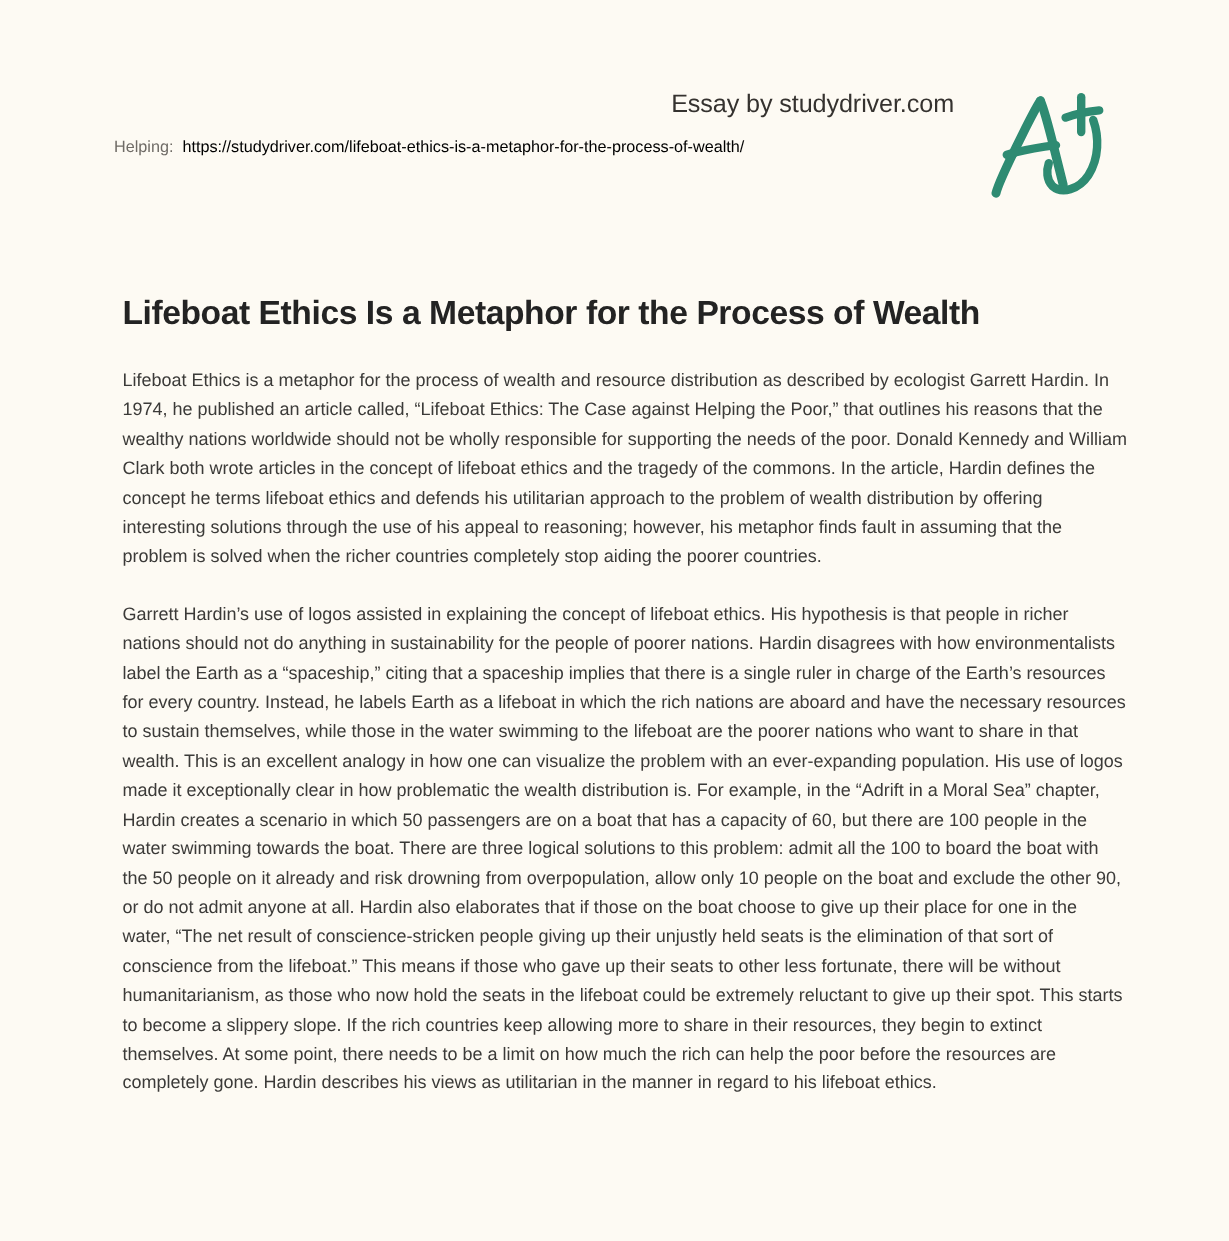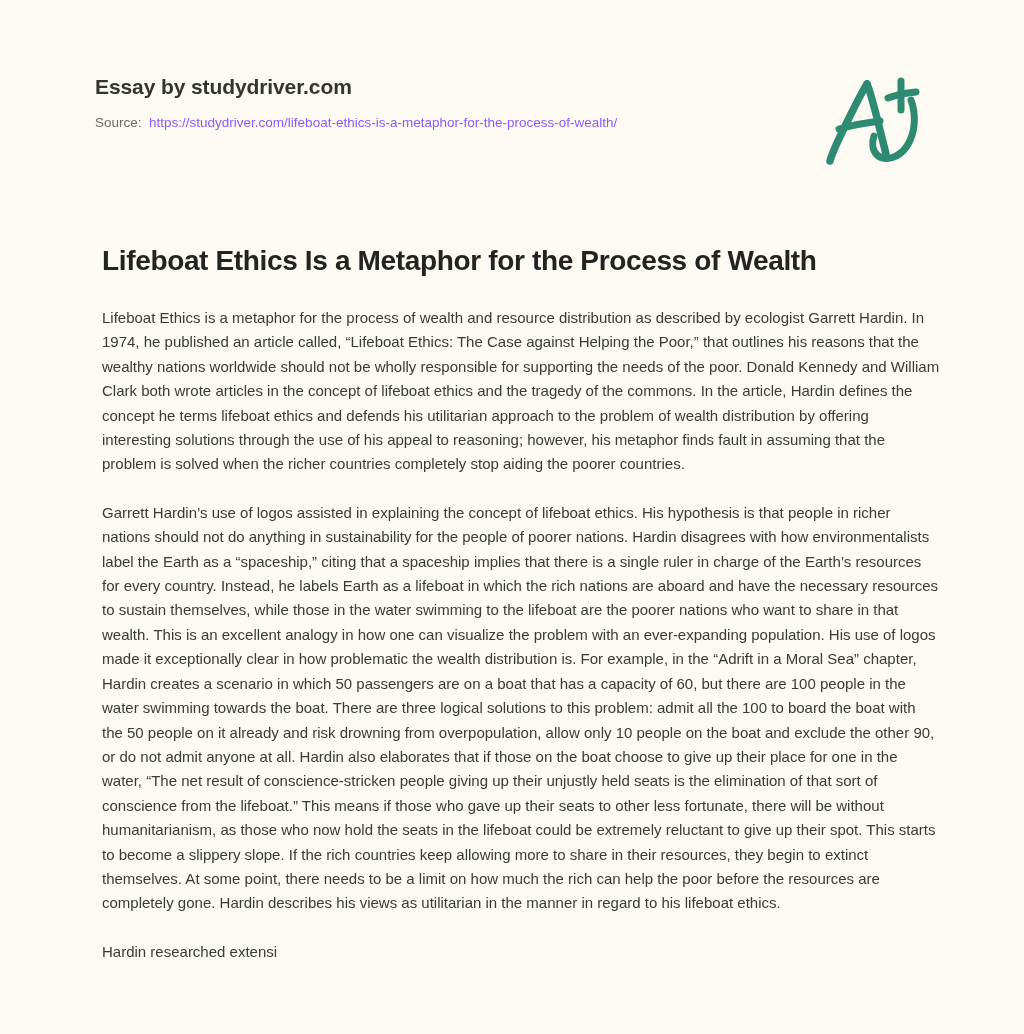--- a/index.html
+++ b/index.html
@@ -33,41 +33,42 @@
 
   .brand-block {
     position: absolute;
     left: 95px;
     top: 74px;
     width: 700px;
   }
 
   .brand-title {
     font-size: 21px;
-    font-weight: bold;
+    font-weight: normal;
     color: #35322f;
     letter-spacing: -0.1px;
     line-height: 1.2;
     margin: 0;
+    text-align: right;
   }
 
   .source-line {
     margin-top: 15px;
     font-size: 13.5px;
     color: #6f6b66;
     line-height: 1.3;
     white-space: nowrap;
   }
 
   .source-label {
     color: #6f6b66;
   }
 
   .source-url {
-    color: #8b5cf6;
+    color: #000000;
     text-decoration: none;
   }
 
   
   .logo {
     position: absolute;
     left: 812px;
     top: 62px;
     width: 118px;
     height: 112px;
@@ -116,21 +117,21 @@
 <body>
 
 <div class="page">
 
   <div class="header">
 
     <div class="brand-block">
       <div class="brand-title">Essay by studydriver.com</div>
 
       <div class="source-line">
-        <span class="source-label">Source:</span>
+        <span class="source-label">Helping:</span>
         <span>&nbsp;</span><a class="source-url" href="#">https://studydriver.com/lifeboat-ethics-is-a-metaphor-for-the-process-of-wealth/</a>
       </div>
     </div>
 
     <div class="logo">
       <svg viewBox="0 0 118 112" xmlns="http://www.w3.org/2000/svg" fill="none" stroke="#2e8b72" stroke-linecap="round" stroke-linejoin="round">
 
         <path d="M18 99 C20 90 30 70 40 50 C46 38 51 28 55 22" stroke-width="7.5"></path>
 
         <path d="M55 22 C58 29 62 44 66 60 C69 72 72 84 74 92" stroke-width="7.5"></path>
@@ -146,17 +147,16 @@
     </div>
 
   </div>
 
   <div class="article">
     <h1 class="article-title">Lifeboat Ethics Is a Metaphor for the Process of Wealth</h1>
 
     <div class="article-body">
       <p class="para">Lifeboat Ethics is a metaphor for the process of wealth and resource distribution as described by ecologist Garrett Hardin. In 1974, he published an article called, “Lifeboat Ethics: The Case against Helping the Poor,” that outlines his reasons that the wealthy nations worldwide should not be wholly responsible for supporting the needs of the poor. Donald Kennedy and William Clark both wrote articles in the concept of lifeboat ethics and the tragedy of the commons. In the article, Hardin defines the concept he terms lifeboat ethics and defends his utilitarian approach to the problem of wealth distribution by offering interesting solutions through the use of his appeal to reasoning; however, his metaphor finds fault in assuming that the problem is solved when the richer countries completely stop aiding the poorer countries.</p>
       <p class="para">Garrett Hardin’s use of logos assisted in explaining the concept of lifeboat ethics. His hypothesis is that people in richer nations should not do anything in sustainability for the people of poorer nations. Hardin disagrees with how environmentalists label the Earth as a “spaceship,” citing that a spaceship implies that there is a single ruler in charge of the Earth’s resources for every country. Instead, he labels Earth as a lifeboat in which the rich nations are aboard and have the necessary resources to sustain themselves, while those in the water swimming to the lifeboat are the poorer nations who want to share in that wealth. This is an excellent analogy in how one can visualize the problem with an ever-expanding population. His use of logos made it exceptionally clear in how problematic the wealth distribution is. For example, in the “Adrift in a Moral Sea” chapter, Hardin creates a scenario in which 50 passengers are on a boat that has a capacity of 60, but there are 100 people in the water swimming towards the boat. There are three logical solutions to this problem: admit all the 100 to board the boat with the 50 people on it already and risk drowning from overpopulation, allow only 10 people on the boat and exclude the other 90, or do not admit anyone at all. Hardin also elaborates that if those on the boat choose to give up their place for one in the water, “The net result of conscience-stricken people giving up their unjustly held seats is the elimination of that sort of conscience from the lifeboat.” This means if those who gave up their seats to other less fortunate, there will be without humanitarianism, as those who now hold the seats in the lifeboat could be extremely reluctant to give up their spot. This starts to become a slippery slope. If the rich countries keep allowing more to share in their resources, they begin to extinct themselves. At some point, there needs to be a limit on how much the rich can help the poor before the resources are completely gone. Hardin describes his views as utilitarian in the manner in regard to his lifeboat ethics.</p>
-      <p class="para">Hardin researched extensi</p>
     </div>
   </div>
 
 </div>
 
 </body></html>

